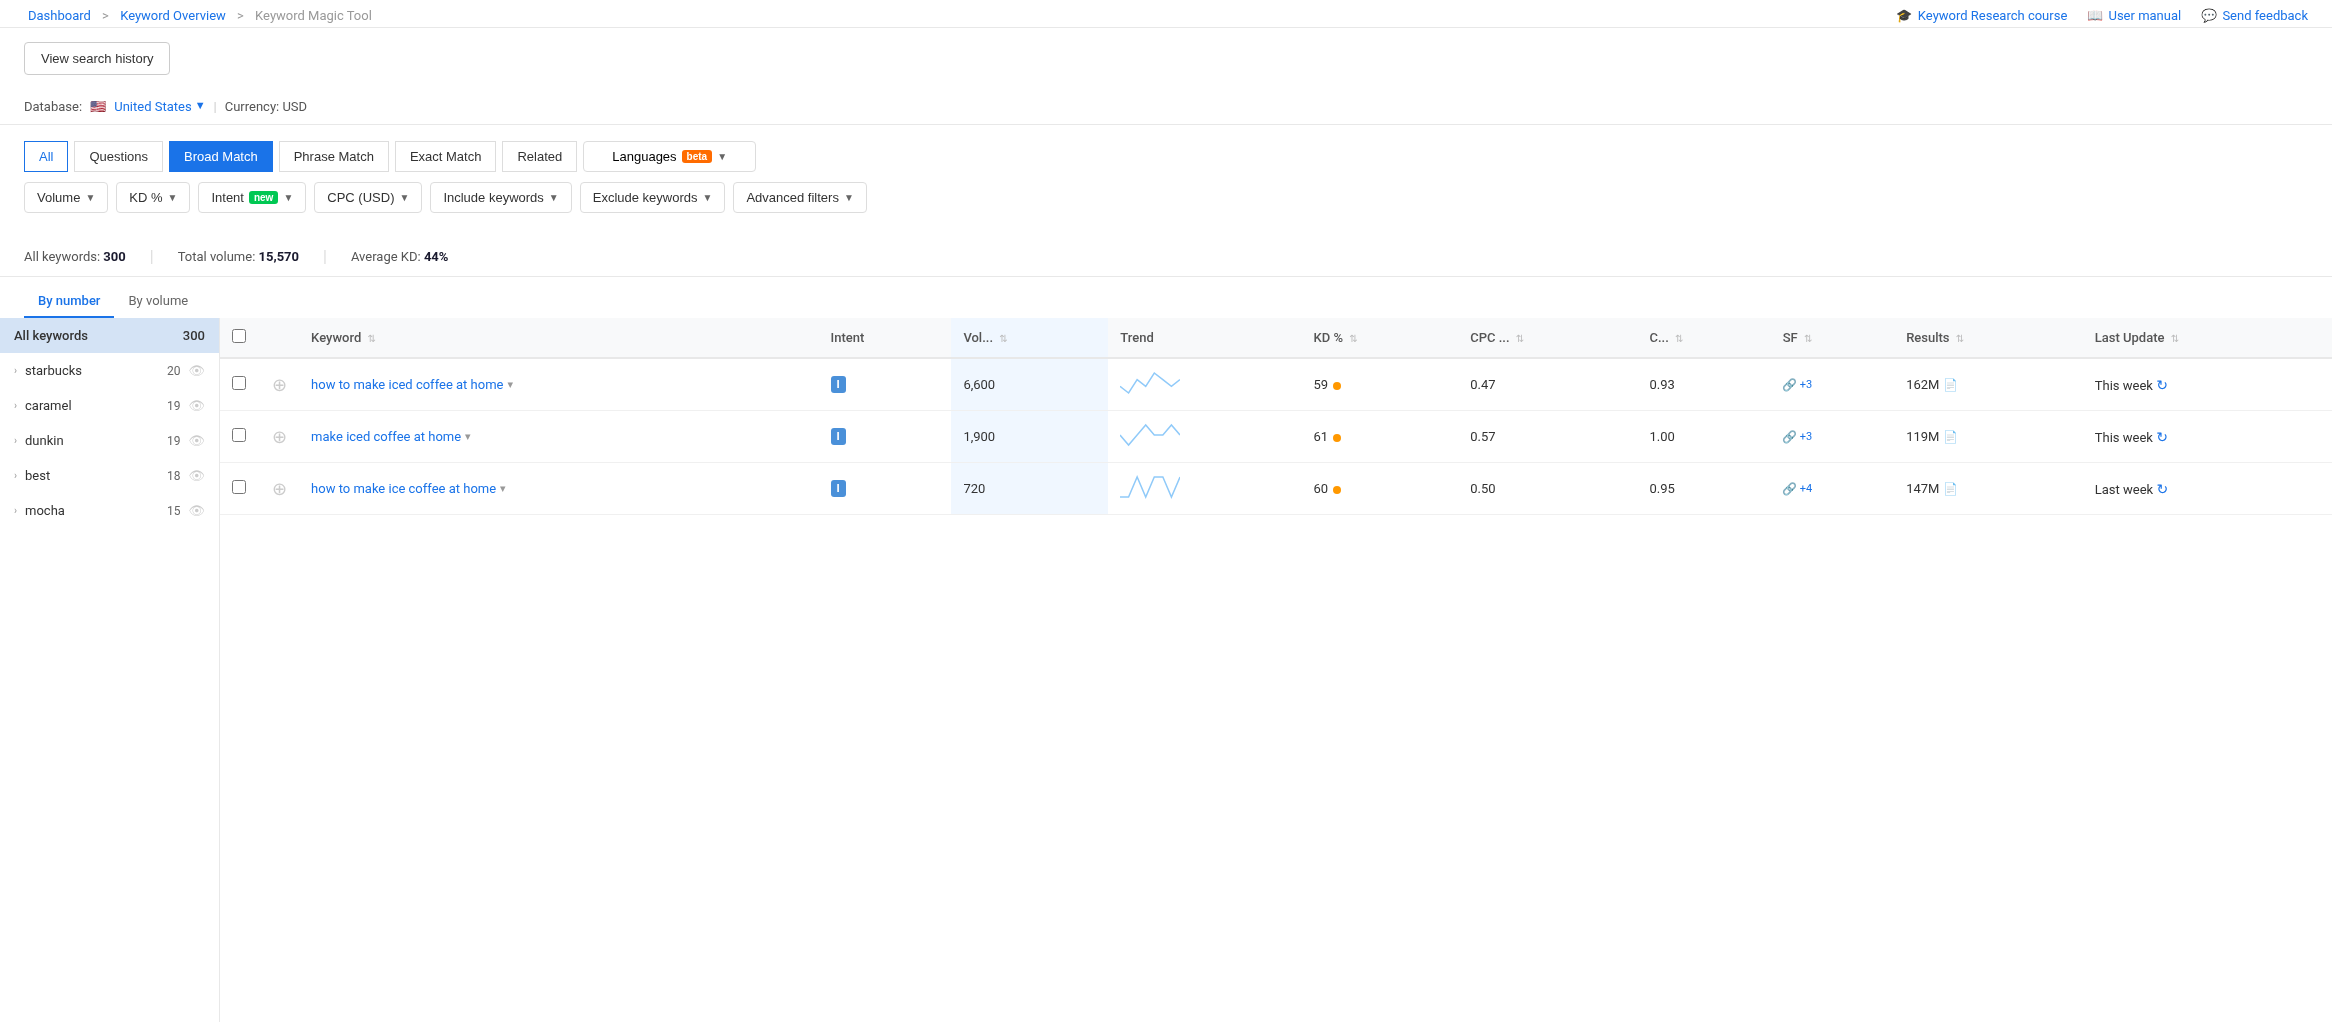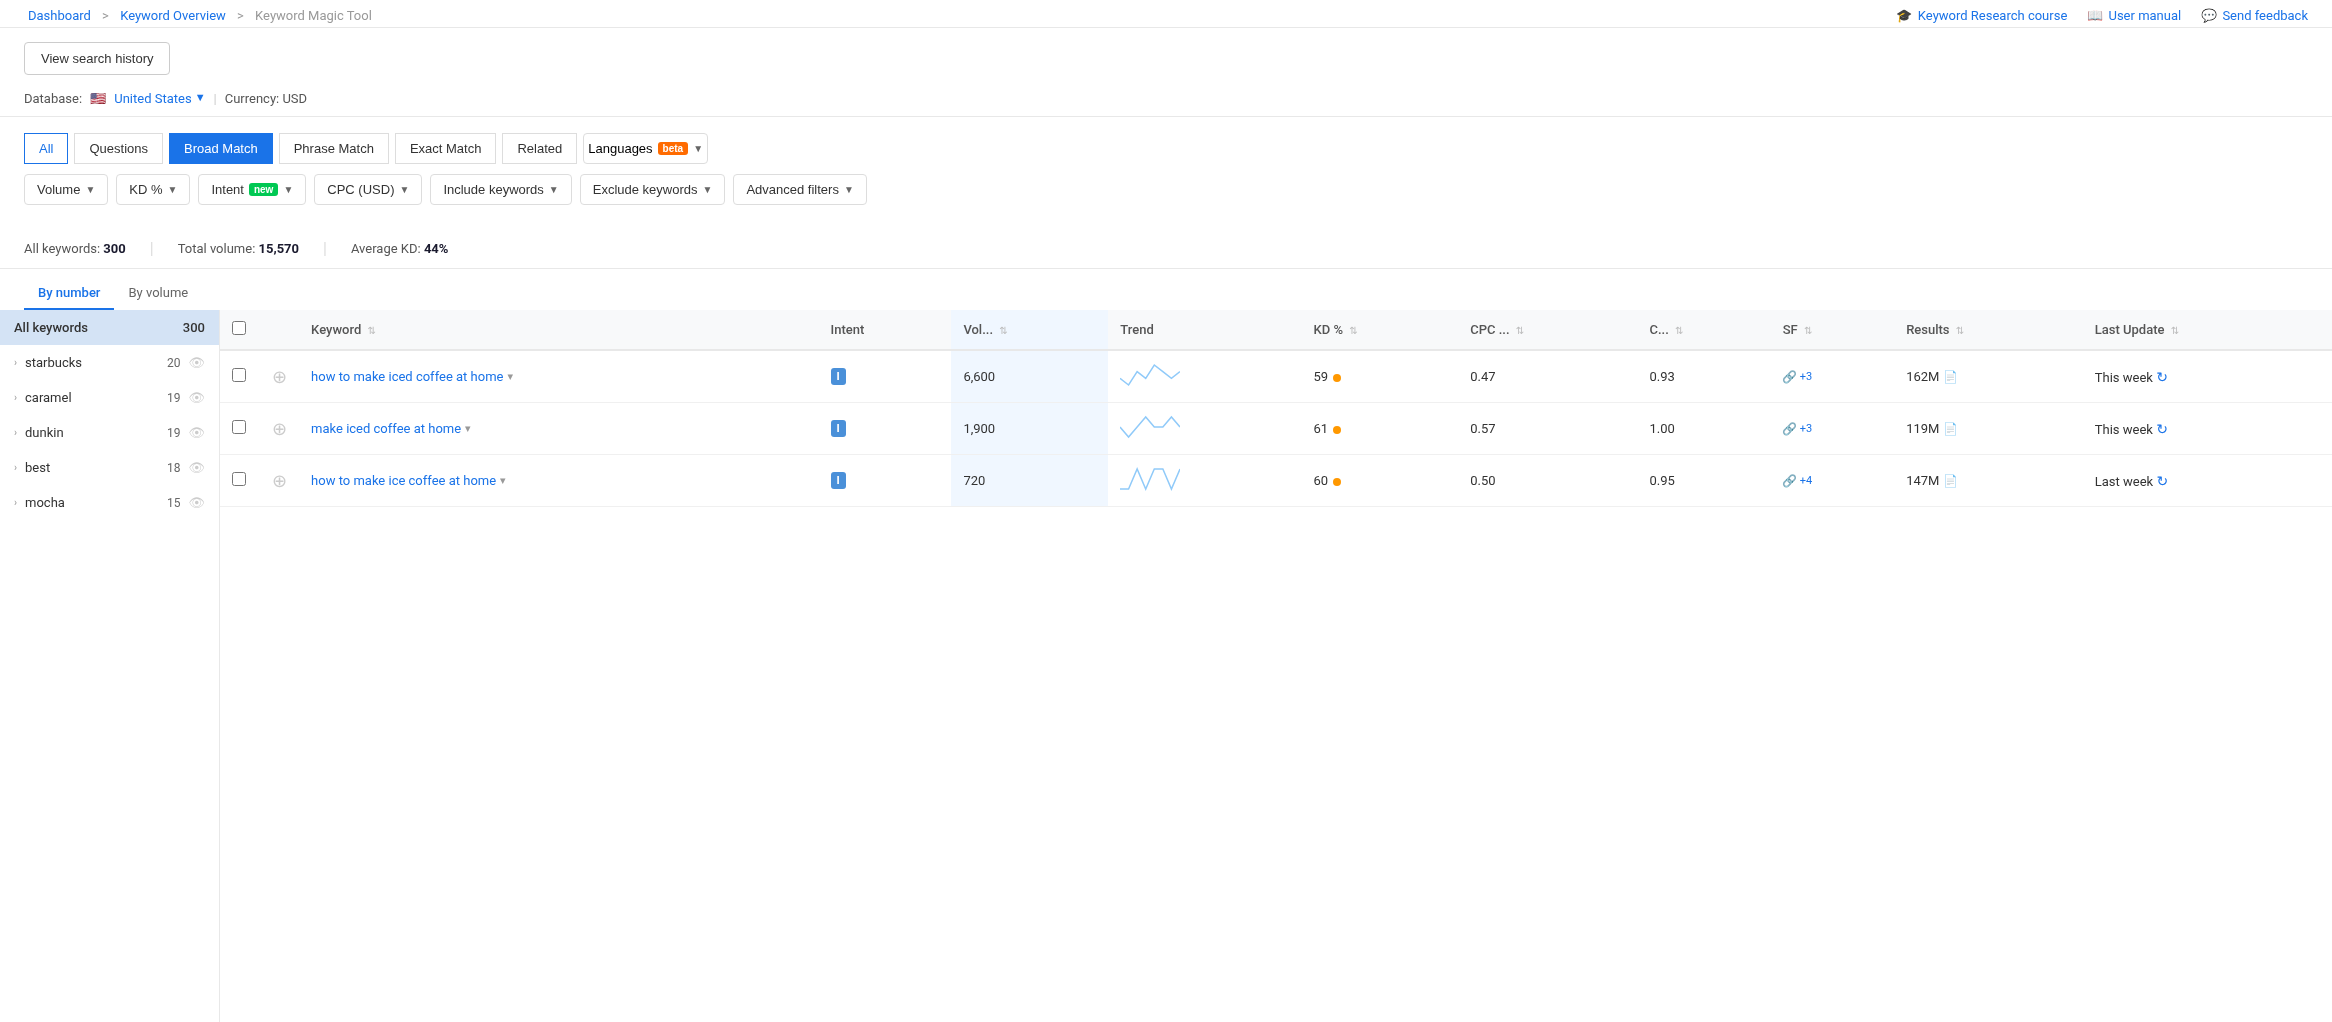--- a/index.html
+++ b/index.html
@@ -9,33 +9,33 @@
     .top-bar { display: flex; align-items: center; justify-content: space-between; padding: 8px 24px 4px; border-bottom: 1px solid #e8e8e8; }
     .breadcrumb { font-size: 13px; color: #666; text-align: right; }
     .breadcrumb span { color: #999; margin: 0 4px; }
     .top-links { display: flex; gap: 20px; align-items: center; }
     .top-link { font-size: 13px; color: #1a73e8; display: flex; align-items: center; gap: 5px; cursor: pointer; text-decoration: none; }
 
     
     .header-section { padding: 14px 24px 10px; border-bottom: 1px solid #e8e8e8; }
     .page-title { font-size: 28px; font-weight: 700; color: #1a1a2e; line-height: 1.2; }
     .page-title .query { color: #aaa; font-weight: 400; }
-    .header-meta { margin-top: 16px; font-size: 13px; color: #555; display: flex; align-items: center; gap: 8px; }
+    .header-meta { margin-top: 24px; font-size: 13px; color: #555; display: flex; align-items: center; gap: 8px; }
     .db-link { color: #1a73e8; cursor: pointer; display: flex; align-items: flex-start; gap: 3px; }
     .separator { color: #ccc; }
     .view-history-btn { border: 1px solid #ccc; background: #fff; padding: 8px 16px; border-radius: 4px; font-size: 13px; cursor: pointer; color: #333; white-space: nowrap; }
 
     
     .filters-section { padding: 16px 24px 0; }
     .tab-row { display: flex; align-items: center; gap: 6px; margin-bottom: 10px; flex-wrap: wrap; }
     .tab-btn { padding: 7px 14px; border-radius: 0; border: 1px solid #ddd; background: #fff; font-size: 13px; cursor: pointer; color: #333; white-space: nowrap; }
     .tab-btn.active { border-color: #1a73e8; color: #1a73e8; background: #fff; }
     .tab-btn.selected { background: #1a73e8; color: #fff; border-color: #1a73e8; }
 
-    .languages-btn { display: flex; align-items: center; gap: 5px; padding: 7px 4px; border-radius: 4px; border: 1px solid #ddd; background: #fff; font-size: 13px; cursor: pointer; }
+    .languages-btn { display: flex; align-items: center; gap: 5px; padding: 7px 28px; border-radius: 4px; border: 1px solid #ddd; background: #fff; font-size: 13px; cursor: pointer; }
     .beta-badge { background: #ff6b00; color: #fff; font-size: 10px; font-weight: 600; padding: 1px 5px; border-radius: 3px; }
 
     .dropdown-row { display: flex; gap: 8px; flex-wrap: wrap; margin-bottom: 24px; }
     .dropdown-btn { display: flex; align-items: center; gap: 5px; padding: 7px 12px; border: 1px solid #ddd; border-radius: 4px; background: #fff; font-size: 13px; cursor: pointer; color: #333; white-space: nowrap; }
     .intent-new-badge { background: #00c853; color: #fff; font-size: 10px; font-weight: 700; padding: 1px 5px; border-radius: 3px; }
     .chevron { font-size: 10px; color: #666; }
 
     
     .stats-row { padding: 10px 24px; display: flex; align-items: center; justify-content: space-between; border-bottom: 1px solid #e8e8e8; }
     .stats-left { display: flex; align-items: center; gap: 24px; font-size: 13px; }

